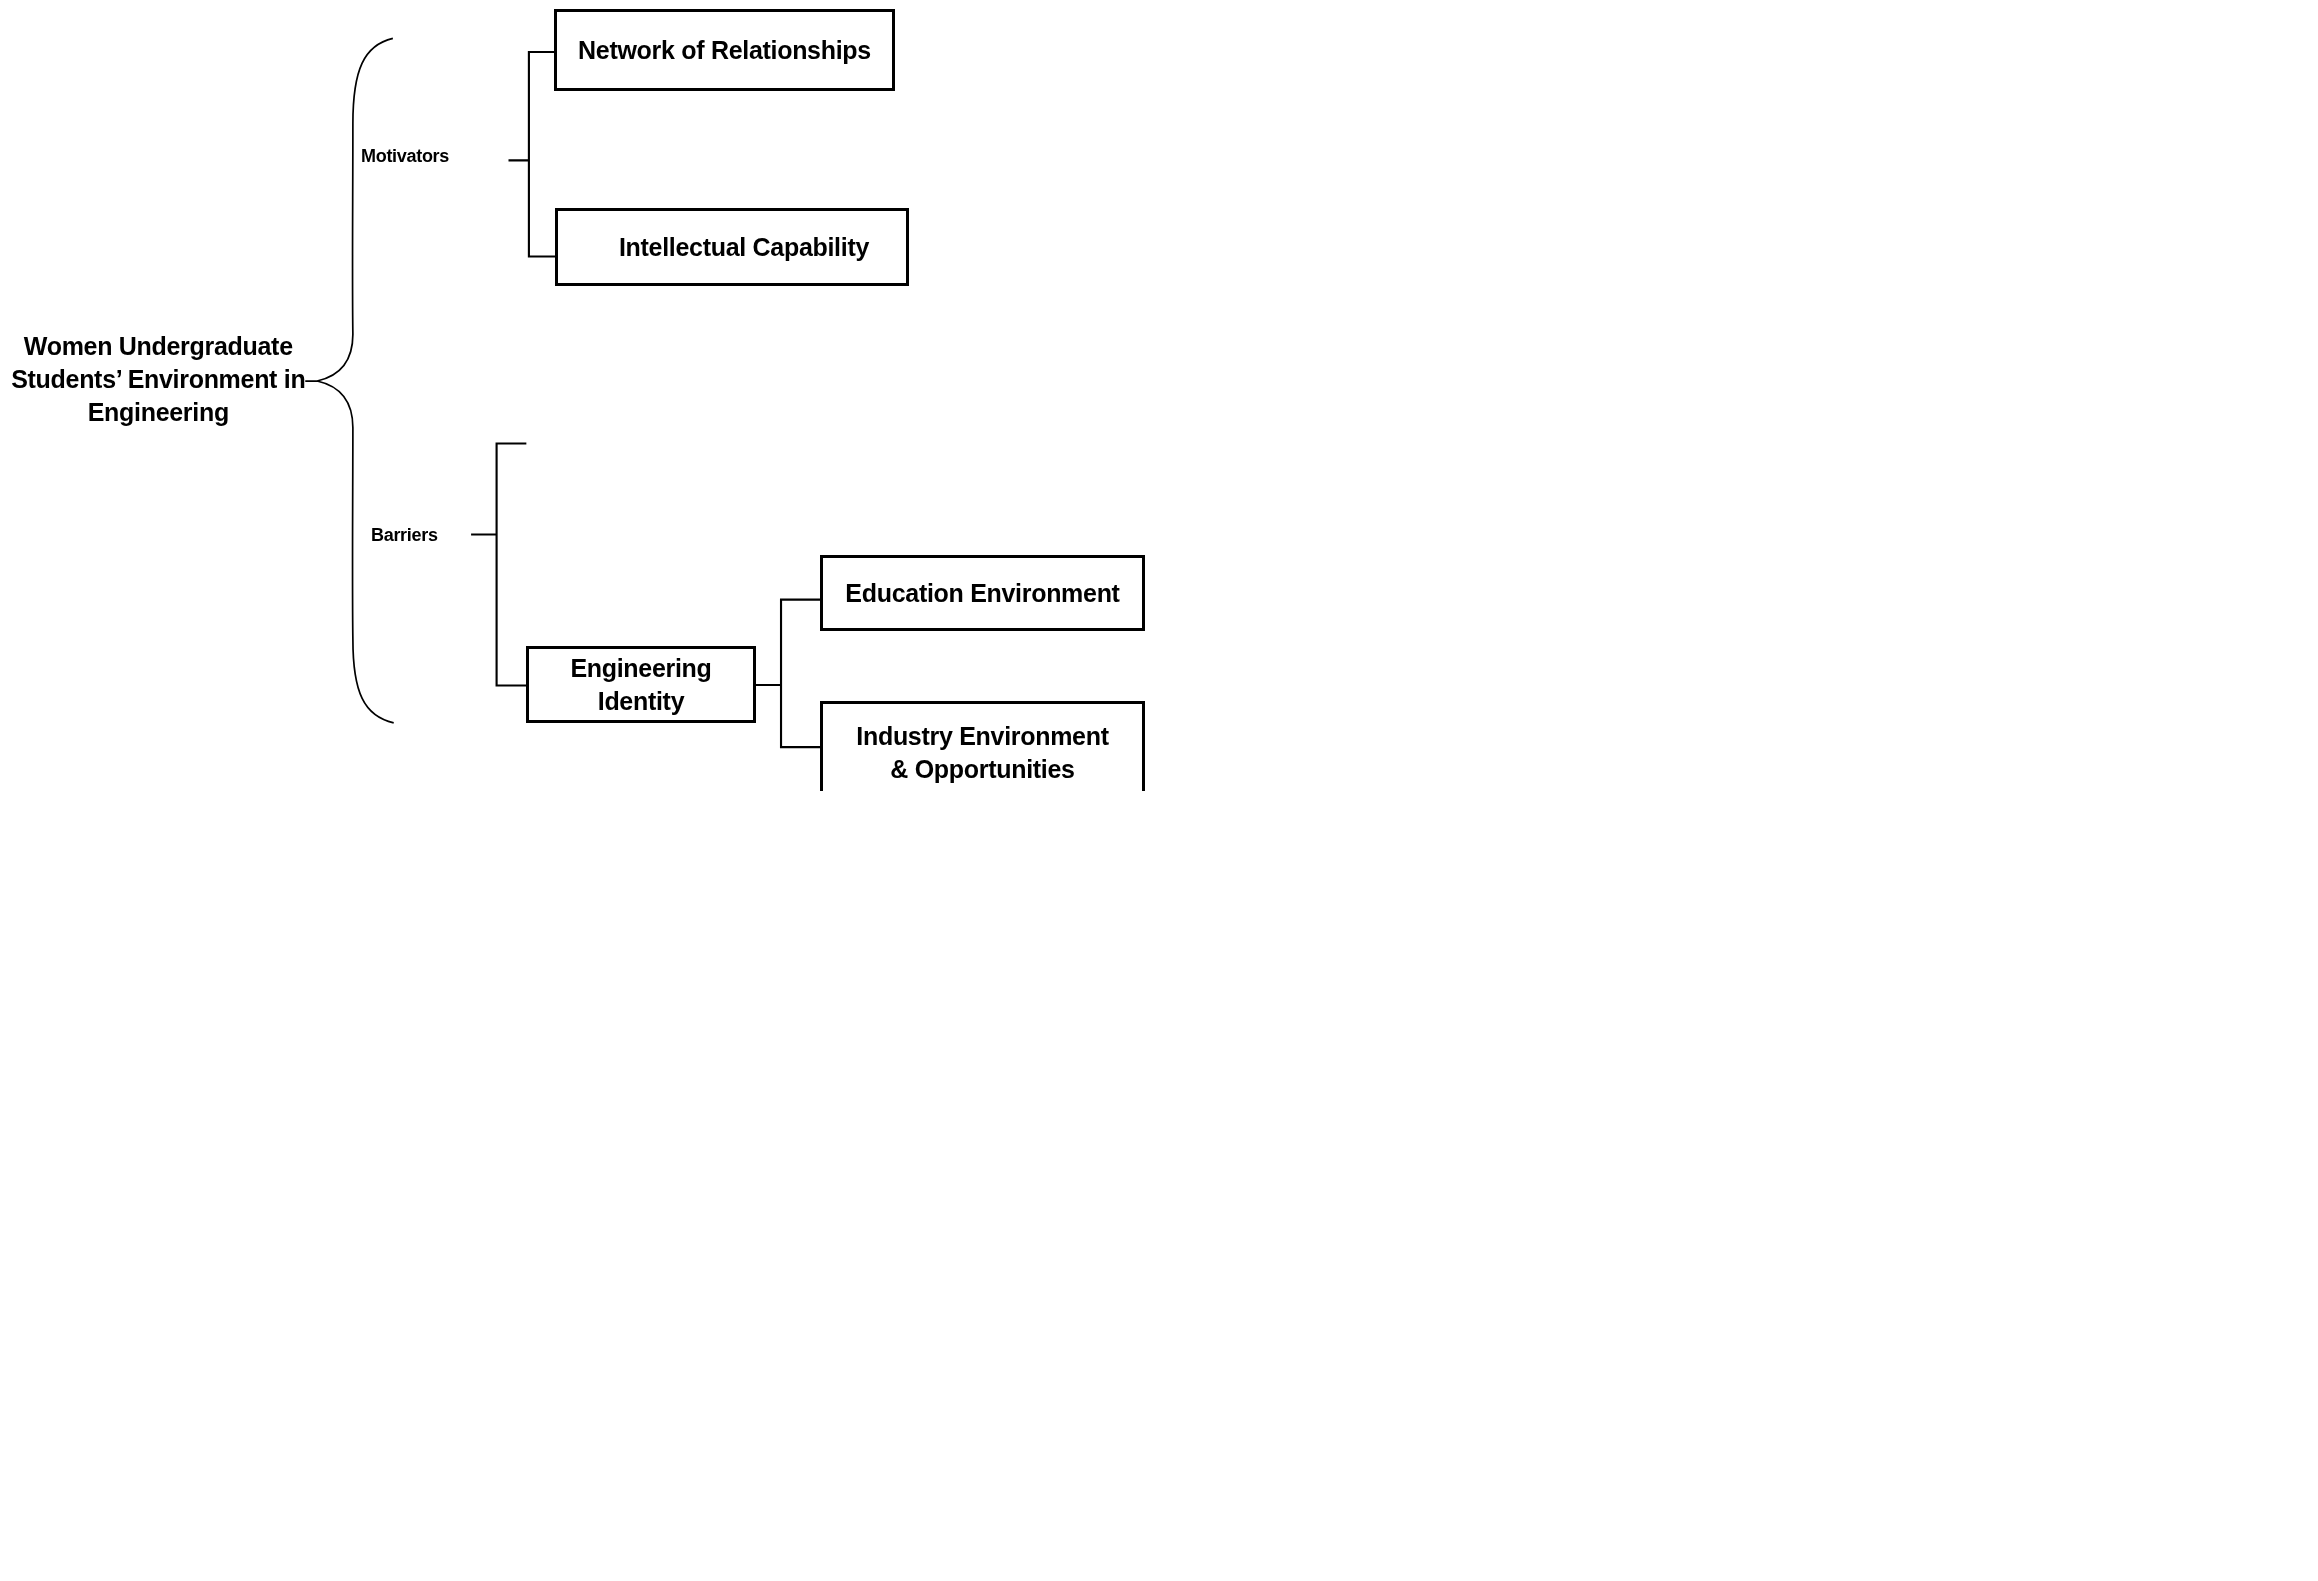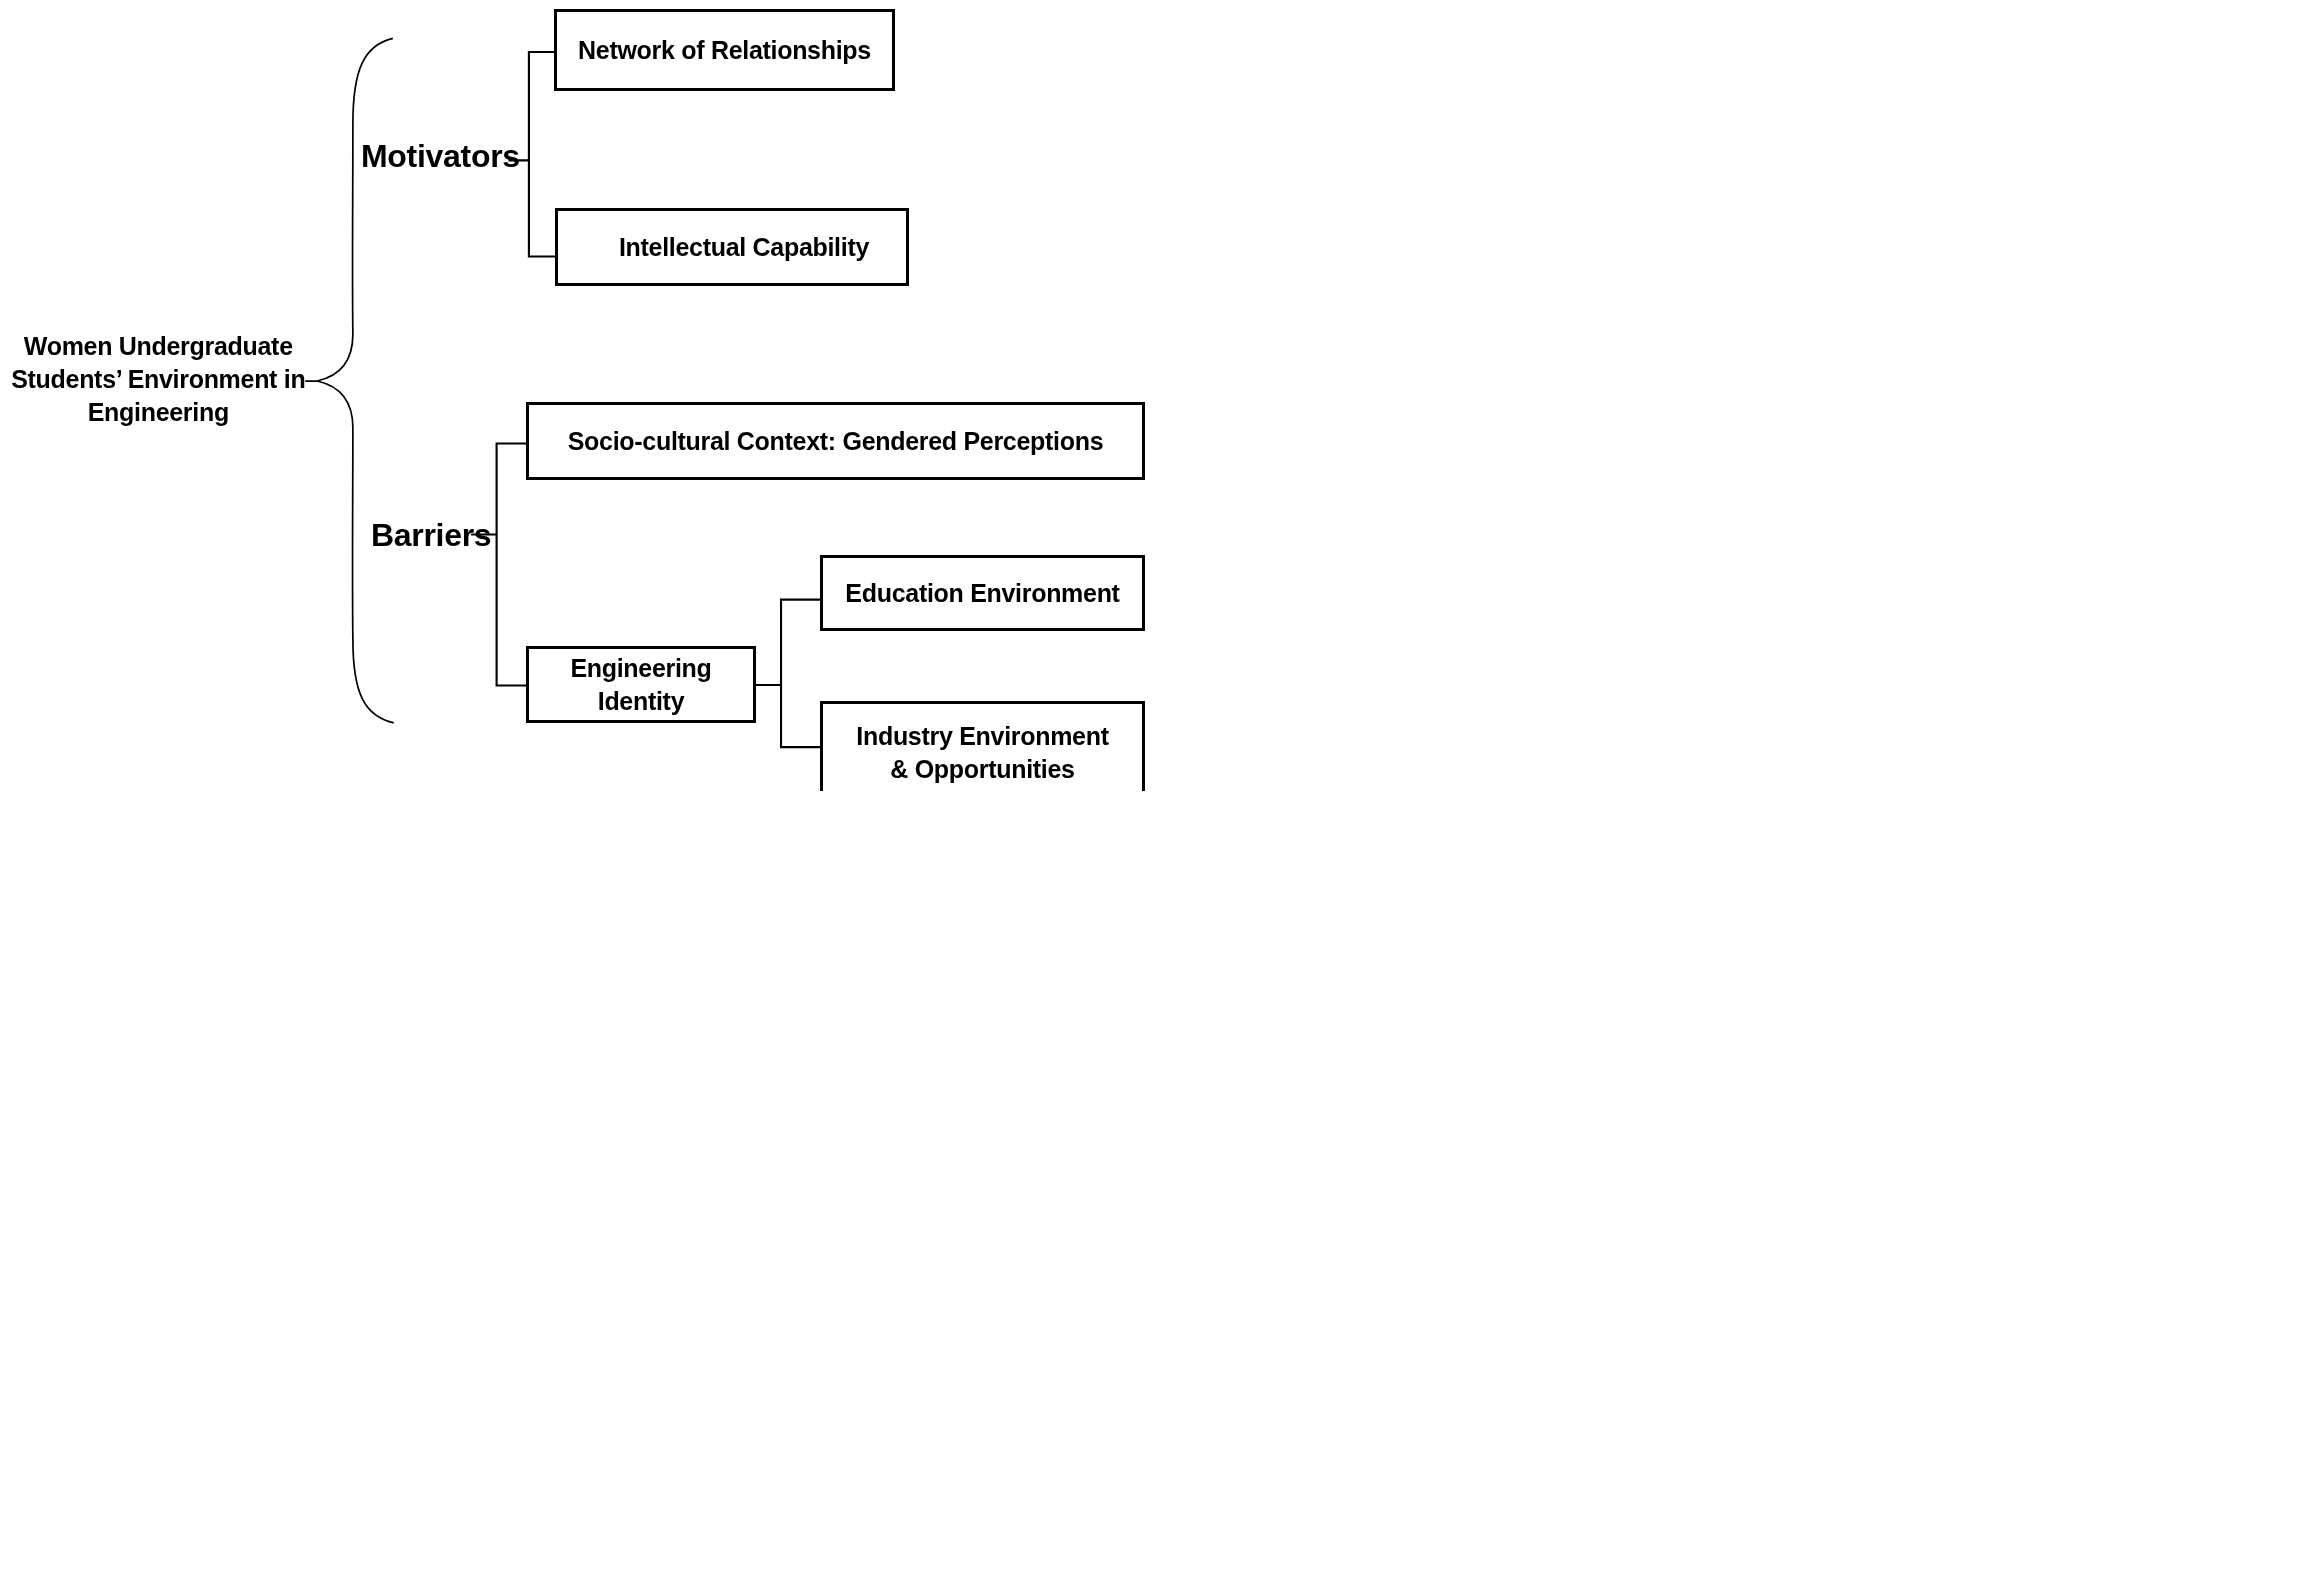--- a/index.html
+++ b/index.html
@@ -28,21 +28,21 @@
     display:block;
     font-weight:bold;
     font-size:25px;
     line-height:33px;
     letter-spacing:-0.3px;
     white-space:nowrap;
   }
   .group-label{
     position:absolute;
     font-weight:bold;
-    font-size:32px;
+    font-size:18px;
     line-height:32px;
     letter-spacing:-0.3px;
     white-space:nowrap;
   }
   .root-title{
     position:absolute;
     left:6.8px;top:330px;width:303px;
     font-weight:bold;
     font-size:25px;
     line-height:34px;
@@ -93,23 +93,20 @@
   <div class="group-label" id="label-barriers">Barriers</div>
 
   <div class="node-box" id="box-network">
     <span class="bl">Network of Relationships</span>
   </div>
 
   <div class="node-box" id="box-intellectual">
     <span class="bl">Intellectual Capability</span>
   </div>
 
-  <div class="node-box" id="box-socio">
-    <span class="bl">Socio-cultural Context: Gendered Perceptions</span>
-  </div>
 
   <div class="node-box" id="box-identity">
     <span class="bl">Engineering</span>
     <span class="bl">Identity</span>
   </div>
 
   <div class="node-box" id="box-education">
     <span class="bl">Education Environment</span>
   </div>
 

